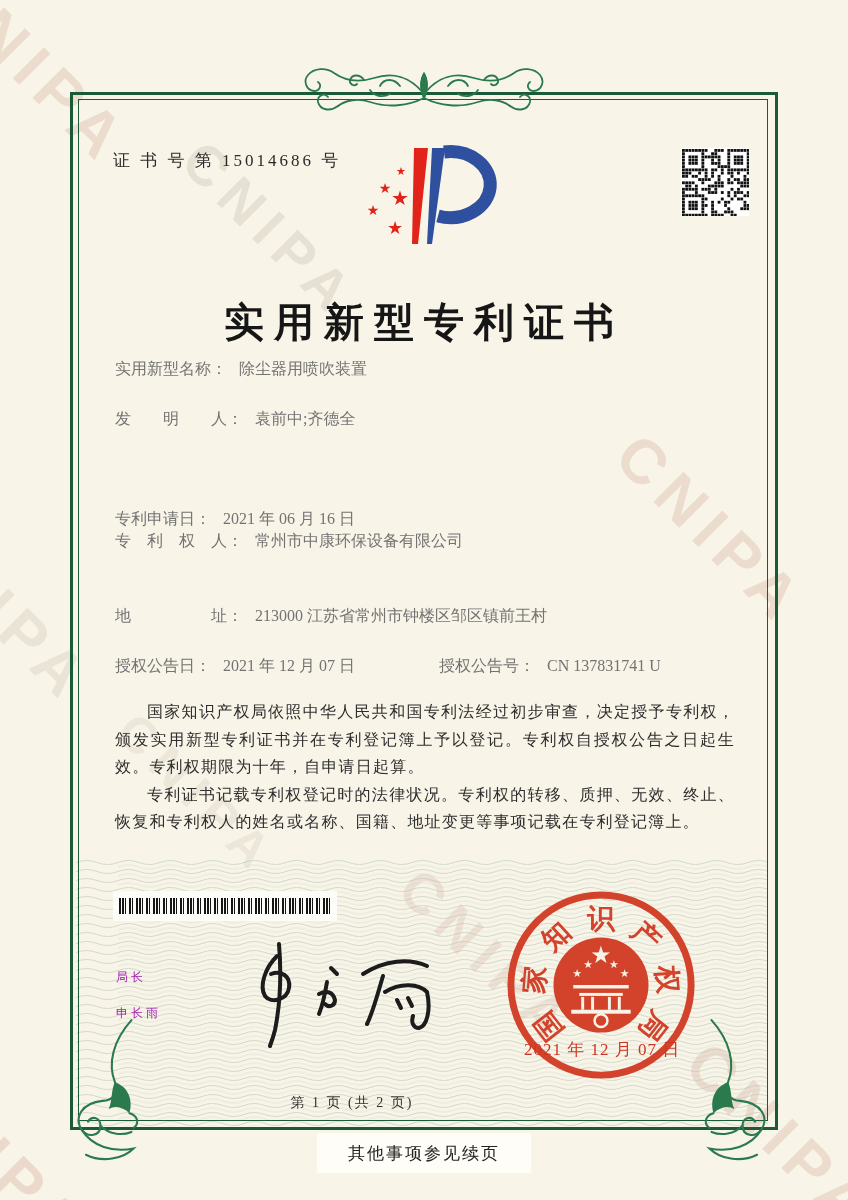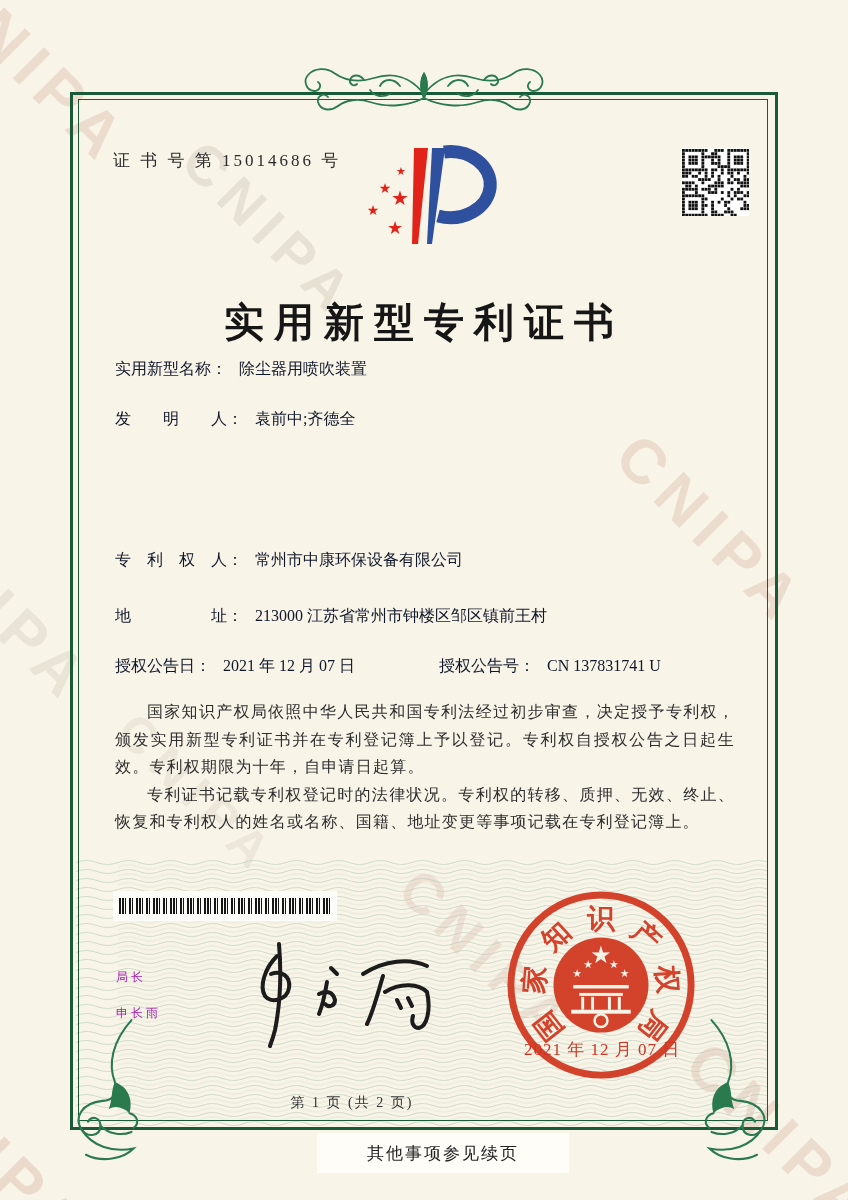--- a/index.html
+++ b/index.html
@@ -10,42 +10,42 @@
   .wm{position:absolute;font-weight:bold;letter-spacing:10px;white-space:nowrap;
       transform:rotate(45deg);transform-origin:0 0;font-family:"Liberation Sans","DejaVu Sans",sans-serif;
       pointer-events:none;}
   
   .border-outer{position:absolute;left:70px;top:92px;width:702px;height:1032px;border:3px solid #1a5a38;}
   .border-inner{position:absolute;left:78px;top:99px;width:688px;height:1020px;border:1px solid #1a5a38;}
   .guilloche{position:absolute;left:76px;top:858px;}
   .cert-no{position:absolute;left:113px;top:149px;font-size:17px;letter-spacing:3px;}
   .doc-title{position:absolute;left:70px;width:708px;top:251px;text-align:center;
              font-size:40px;font-weight:bold;letter-spacing:10px;color:#161616;margin-top:44px;}
-  .field-row{position:absolute;left:115px;font-size:16px;white-space:nowrap;color:#0f172a;}
+  .field-row{position:absolute;left:115px;font-size:16px;white-space:nowrap;color:#737373;}
   .fvalue{margin-left:12px;}
   .gazette-pair{position:absolute;left:324px;top:0;}
   .paras{position:absolute;left:115px;top:698px;width:620px;font-size:16px;line-height:27.5px;
          letter-spacing:1.2px;text-align:justify;color:#2e2e2e;}
   .paras p{margin:0;text-indent:2em;}
   .barcode{position:absolute;left:113px;top:891px;width:224px;height:30px;background:#fcfcf8;
            display:flex;align-items:center;justify-content:center;}
   .bars{width:212px;height:16px;background:repeating-linear-gradient(90deg,
         #151515 0 2px,#fafaf7 2px 3px,#151515 3px 5px,#fafaf7 5px 6px,#151515 6px 7px,
         #fafaf7 7px 10px,#151515 10px 12px,#fafaf7 12px 13px,#151515 13px 14px,#fafaf7 14px 17px);}
   .signer-title,.signer-name{position:absolute;left:116px;font-size:12px;letter-spacing:3px;
         font-family:Liberation Mono, monospace;color:#a21caf;}
   .signer-title{top:969px;} .signer-name{top:1005px;}
   .seal{position:absolute;left:502px;top:886px;opacity:.95;}
   #seal-ring-text text{font-size:28px;font-weight:bold;fill:#d23a22;
         font-family:"Liberation Serif","DejaVu Serif",serif;}
   .seal-date{position:absolute;left:524px;top:1038px;font-size:17px;color:#d03522;
         letter-spacing:1px;white-space:nowrap;}
   .page-info{position:absolute;left:70px;width:564px;top:1094px;text-align:center;
         font-size:14px;letter-spacing:2px;color:#333;}
-  .footer-box{position:absolute;left:317px;top:1133px;width:252px;height:40px;background:#fefdf7;
+  .footer-box{position:absolute;left:317px;top:1133px;width:214px;height:40px;background:#fefdf7;
         display:flex;align-items:center;justify-content:center;font-size:17px;letter-spacing:2px;color:#222;}
   .ornament,.flourish{position:absolute;}
   svg text.lstar{font-family:"DejaVu Sans",sans-serif;}
 </style>
 </head>
 <body>
 
 <div class="page">
 
   <div class="wm" style="left:-28px;top:-46px;font-size:64px;color:rgba(206,164,146,.30);">CNIPA</div>
@@ -361,21 +361,24 @@
     </svg>
 
   <div class="doc-title">实用新型专利证书</div>
 
   <div class="field-row" style="top:359px">
     <span>实用新型名称：</span><span class="fvalue">除尘器用喷吹装置</span>
   </div>
   <div class="field-row" style="top:409px">
     <span>发　　明　　人：</span><span class="fvalue">袁前中;齐德全</span>
   </div>
-  <div class="field-row" style="top:550px">
+  <div class="field-row" style="top:509px">
+    <span>专利申请日：</span><span class="fvalue">2021 年 06 月 16 日</span>
+  </div>
+  <div class="field-row" style="top:531px">
     <span>专　利　权　人：</span><span class="fvalue">常州市中康环保设备有限公司</span>
   </div>
   <div class="field-row" style="top:606px">
     <span>地　　　　　址：</span><span class="fvalue">213000 江苏省常州市钟楼区邹区镇前王村</span>
   </div>
   <div class="field-row" style="top:656px">
     <span>授权公告日：</span><span class="fvalue">2021 年 12 月 07 日</span>
     <span class="gazette-pair">
       <span>授权公告号：</span><span class="fvalue">CN 137831741 U</span>
     </span>

